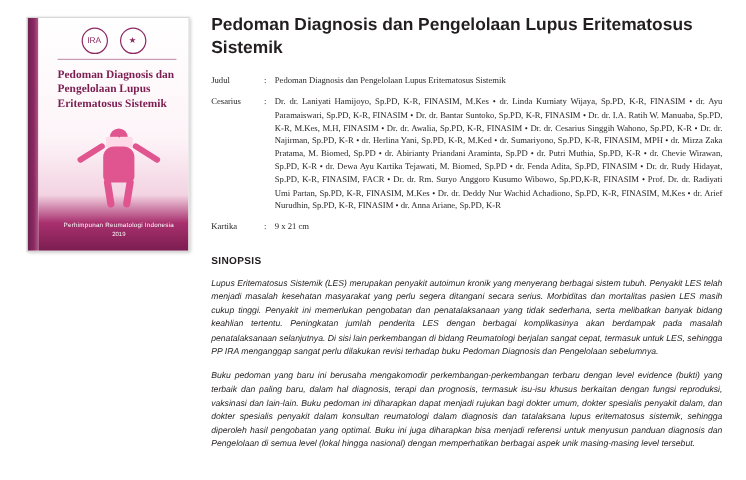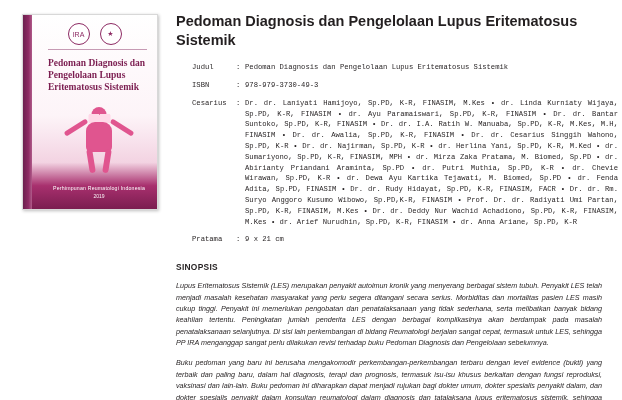--- a/index.html
+++ b/index.html
@@ -163,25 +163,24 @@
     font-family: "Liberation Sans", sans-serif;
     font-weight: bold;
     font-size: 14.5px;
     line-height: 1.32;
     color: #231f20;
     margin: 2px 0 12px 0;
   }
   table.meta {
     width: 100%;
     border-collapse: collapse;
-    font-family: Liberation Mono, monospace;
+    font-family: Liberation Serif, serif;
     font-size: 7.2px;
     line-height: 1.5;
     color: #231f20;
-    margin-left: 16px;
   }
   table.meta td {
     vertical-align: top;
     padding: 0 0 7px 0;
   }
   td.meta-label { width: 44px; white-space: nowrap; }
   td.meta-colon { width: 9px; }
   td.meta-value { text-align: justify; }
 
   .sinopsis-head {
@@ -238,31 +237,26 @@
     <h1 class="doc-title">Pedoman Diagnosis dan Pengelolaan Lupus Eritematosus Sistemik</h1>
 
     <table class="meta">
       <tbody>
         <tr>
           <td class="meta-label">Judul</td>
           <td class="meta-colon">:</td>
           <td class="meta-value">Pedoman Diagnosis dan Pengelolaan Lupus Eritematosus Sistemik</td>
         </tr>
         <tr>
-          <td class="meta-label">ISBN</td>
-          <td class="meta-colon">:</td>
-          <td class="meta-value">978-979-3730-49-3</td>
-        </tr>
-        <tr>
           <td class="meta-label">Cesarius</td>
           <td class="meta-colon">:</td>
           <td class="meta-value">Dr. dr. Laniyati Hamijoyo, Sp.PD, K-R, FINASIM, M.Kes • dr. Linda Kurniaty Wijaya, Sp.PD, K-R, FINASIM • dr. Ayu Paramaiswari, Sp.PD, K-R, FINASIM • Dr. dr. Bantar Suntoko, Sp.PD, K-R, FINASIM • Dr. dr. I.A. Ratih W. Manuaba, Sp.PD, K-R, M.Kes, M.H, FINASIM • Dr. dr. Awalia, Sp.PD, K-R, FINASIM • Dr. dr. Cesarius Singgih Wahono, Sp.PD, K-R • Dr. dr. Najirman, Sp.PD, K-R • dr. Herlina Yani, Sp.PD, K-R, M.Ked • dr. Sumariyono, Sp.PD, K-R, FINASIM, MPH • dr. Mirza Zaka Pratama, M. Biomed, Sp.PD • dr. Abirianty Priandani Araminta, Sp.PD • dr. Putri Muthia, Sp.PD, K-R • dr. Chevie Wirawan, Sp.PD, K-R • dr. Dewa Ayu Kartika Tejawati, M. Biomed, Sp.PD • dr. Fenda Adita, Sp.PD, FINASIM • Dr. dr. Rudy Hidayat, Sp.PD, K-R, FINASIM, FACR • Dr. dr. Rm. Suryo Anggoro Kusumo Wibowo, Sp.PD,K-R, FINASIM • Prof. Dr. dr. Radiyati Umi Partan, Sp.PD, K-R, FINASIM, M.Kes • Dr. dr. Deddy Nur Wachid Achadiono, Sp.PD, K-R, FINASIM, M.Kes • dr. Arief Nurudhin, Sp.PD, K-R, FINASIM • dr. Anna Ariane, Sp.PD, K-R</td>
         </tr>
         <tr>
-          <td class="meta-label">Pratama</td>
+          <td class="meta-label">Kartika</td>
           <td class="meta-colon">:</td>
           <td class="meta-value">9 x 21 cm</td>
         </tr>
       </tbody>
     </table>
 
     <div class="sinopsis-head">SINOPSIS</div>
 
     <p class="para">Lupus Eritematosus Sistemik (LES) merupakan penyakit autoimun kronik yang menyerang berbagai sistem tubuh. Penyakit LES telah menjadi masalah kesehatan masyarakat yang perlu segera ditangani secara serius. Morbiditas dan mortalitas pasien LES masih cukup tinggi. Penyakit ini memerlukan pengobatan dan penatalaksanaan yang tidak sederhana, serta melibatkan banyak bidang keahlian tertentu. Peningkatan jumlah penderita LES dengan berbagai komplikasinya akan berdampak pada masalah penatalaksanaan selanjutnya. Di sisi lain perkembangan di bidang Reumatologi berjalan sangat cepat, termasuk untuk LES, sehingga PP IRA menganggap sangat perlu dilakukan revisi terhadap buku Pedoman Diagnosis dan Pengelolaan sebelumnya.</p>
     <p class="para">Buku pedoman yang baru ini berusaha mengakomodir perkembangan-perkembangan terbaru dengan level evidence (bukti) yang terbaik dan paling baru, dalam hal diagnosis, terapi dan prognosis, termasuk isu-isu khusus berkaitan dengan fungsi reproduksi, vaksinasi dan lain-lain. Buku pedoman ini diharapkan dapat menjadi rujukan bagi dokter umum, dokter spesialis penyakit dalam, dan dokter spesialis penyakit dalam konsultan reumatologi dalam diagnosis dan tatalaksana lupus eritematosus sistemik, sehingga diperoleh hasil pengobatan yang optimal. Buku ini juga diharapkan bisa menjadi referensi untuk menyusun panduan diagnosis dan Pengelolaan di semua level (lokal hingga nasional) dengan memperhatikan berbagai aspek unik masing-masing level tersebut.</p>

